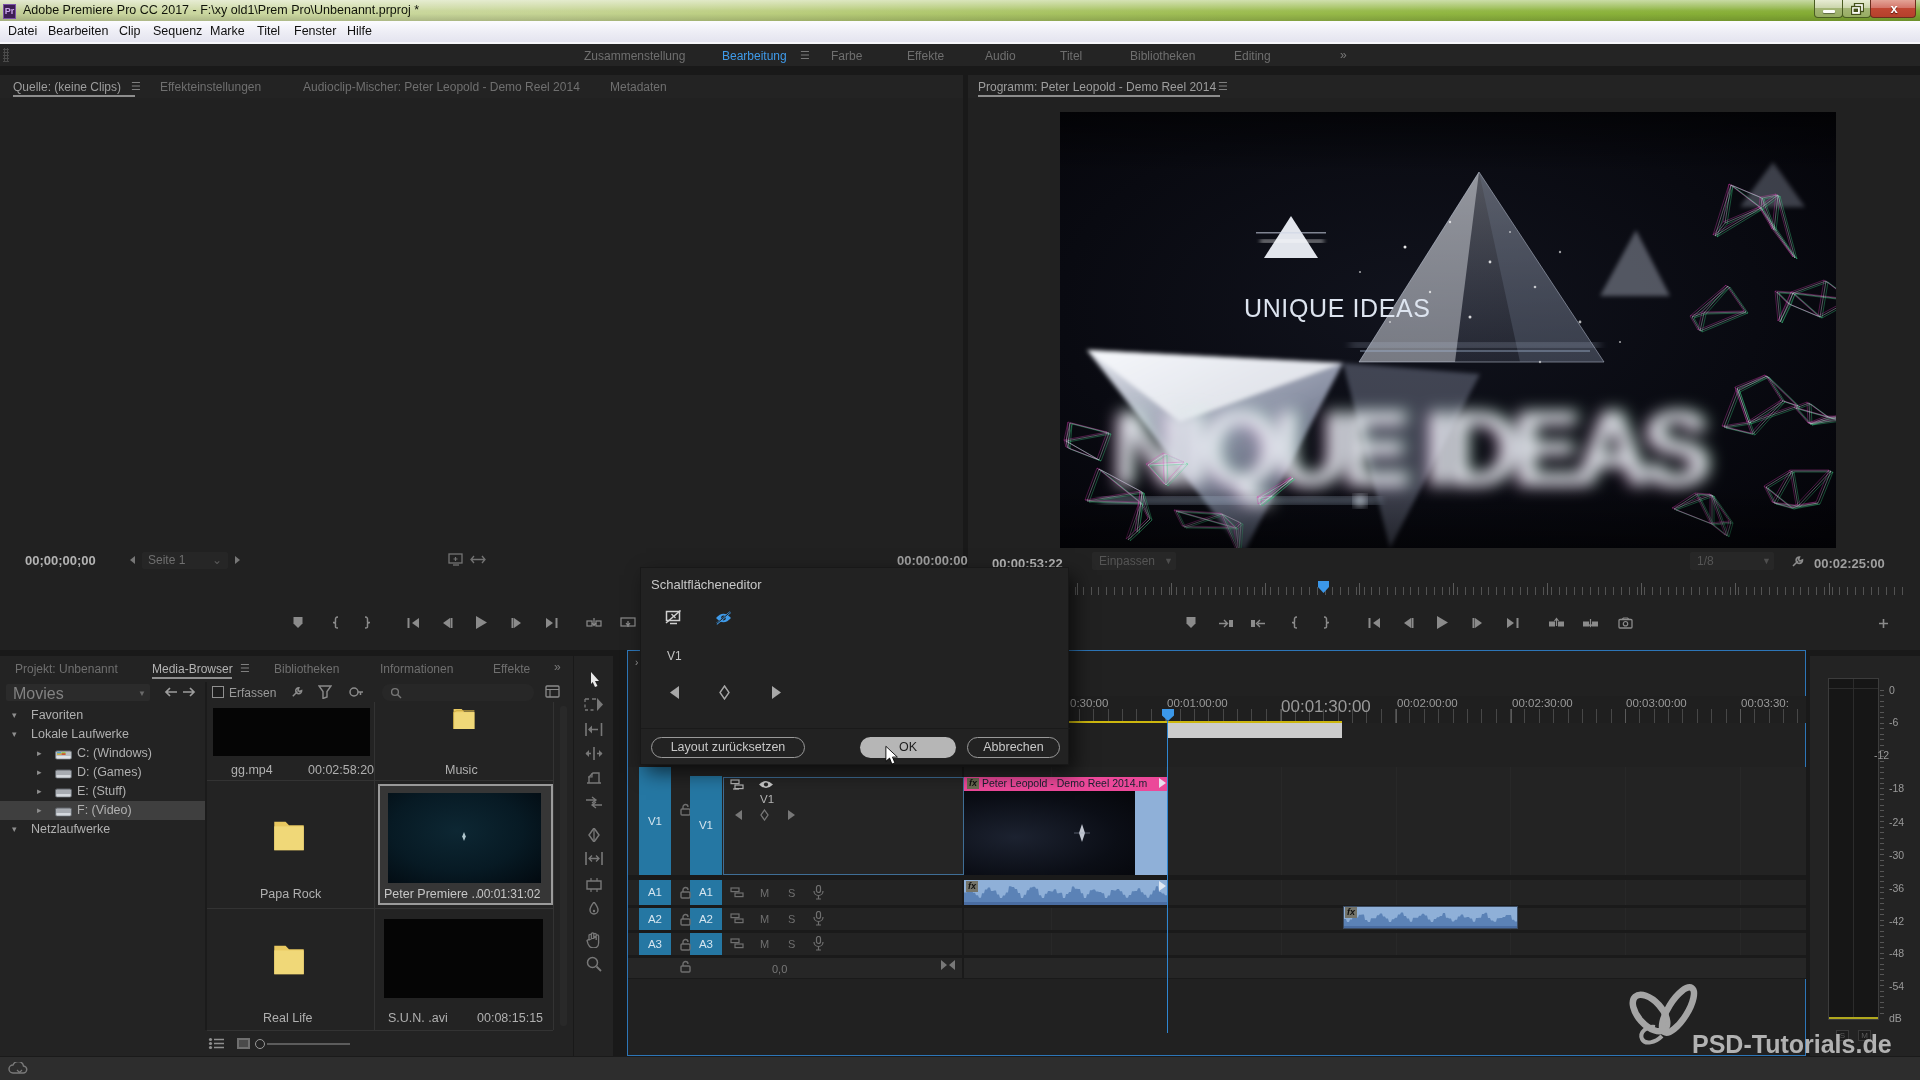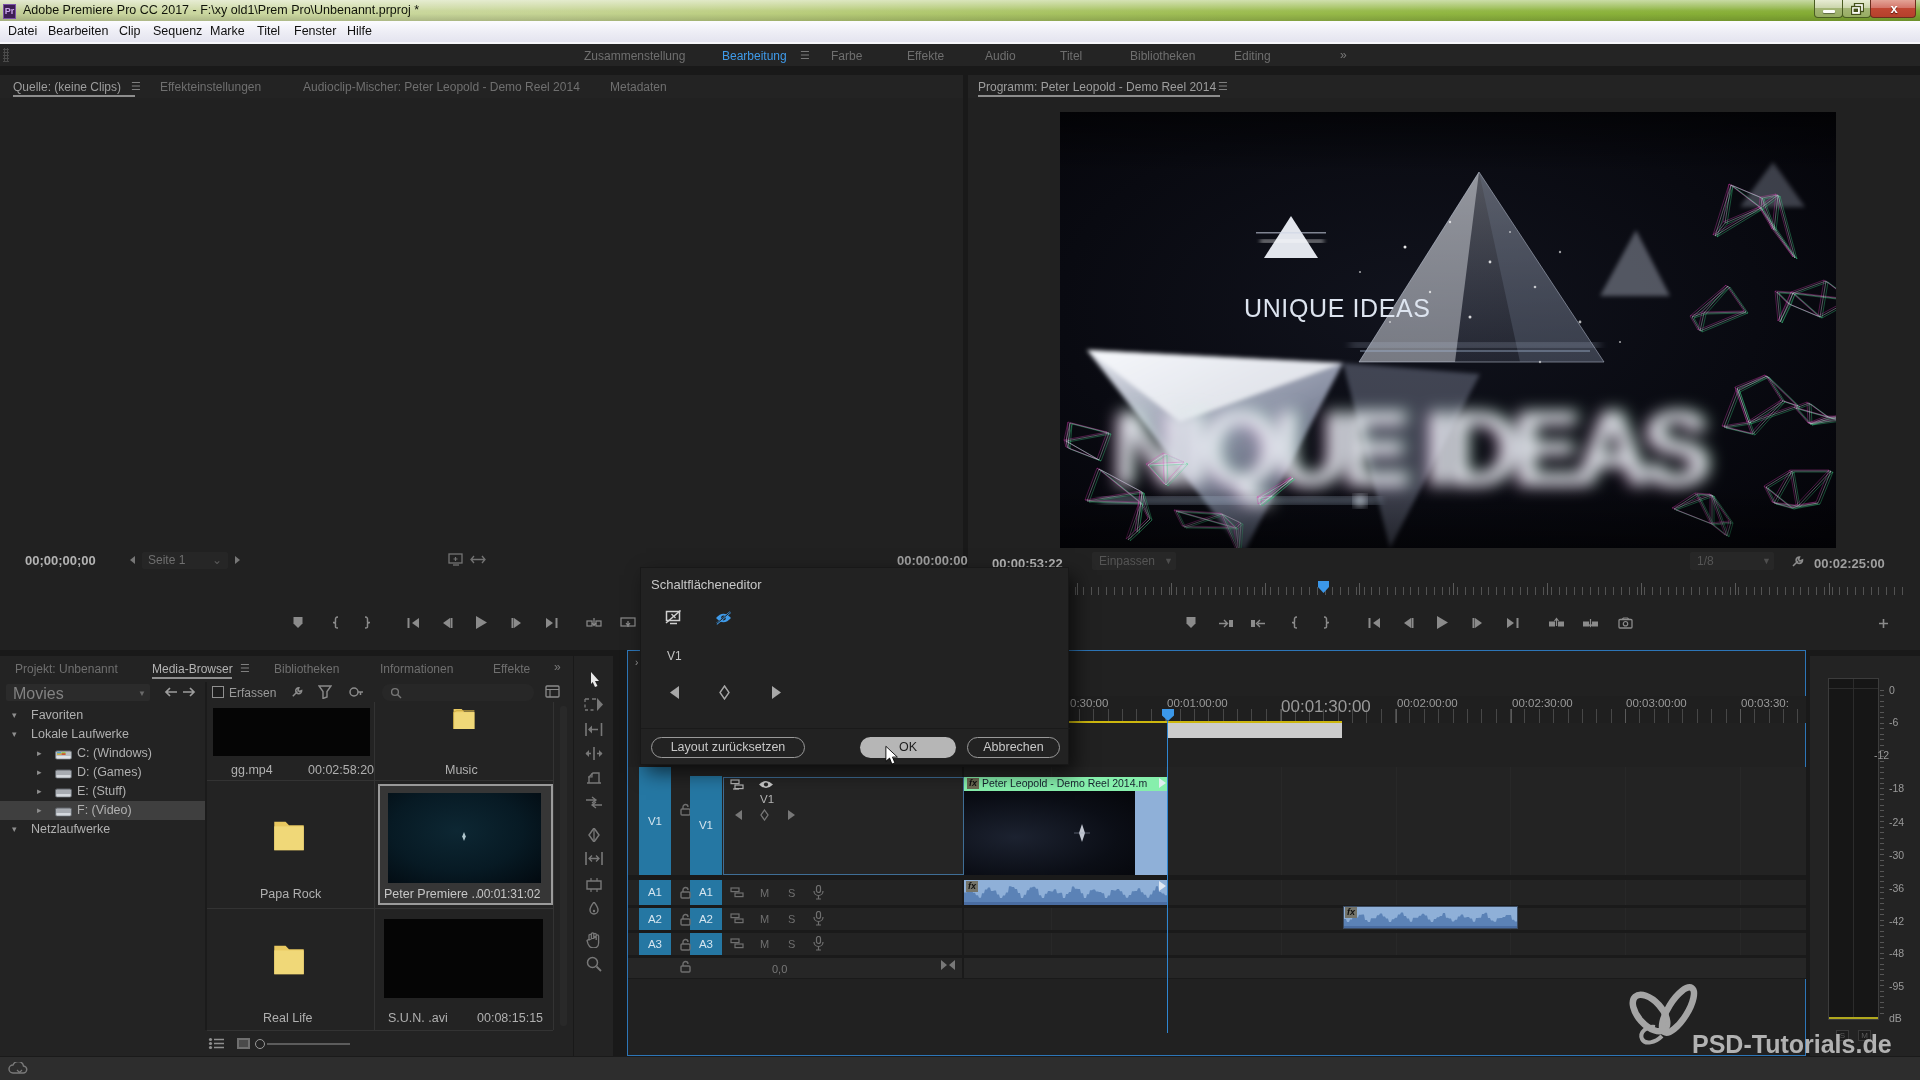--- a/index.html
+++ b/index.html
@@ -601,21 +601,21 @@
   <svg class="abs" style="left:52px;top:309px" width="11" height="13" viewBox="0 0 11 13">
       <rect x="1" y="6" width="9" height="6" rx="1" fill="none" stroke="#6f6f6f" stroke-width="1.4"></rect>
       <path d="M3 6V4a2.5 2.5 0 0 1 5 0" fill="none" stroke="#6f6f6f" stroke-width="1.4"></path>
     </svg>
   <span class="abs" style="left:144px;top:312px;color:#787878;font-size:11px">0,0</span>
   <svg class="abs" style="left:312px;top:308px" width="16" height="12" viewBox="0 0 16 12">
       <path d="M1 1v10l6-5zM15 1v10L9 6z" fill="#787878"></path>
     </svg>
 
   <div class="abs" style="left:336px;top:126px;width:203px;height:98px;background:#8fb0d8"></div>
-  <div class="abs" style="left:336px;top:126px;width:203px;height:14px;background:#86efac;font-size:10.5px;color:#16202e;padding-left:18px;white-space:nowrap;overflow:hidden">Peter Leopold - Demo Reel 2014.m</div>
+  <div class="abs" style="left:336px;top:126px;width:203px;height:14px;background:#ec4899;font-size:10.5px;color:#16202e;padding-left:18px;white-space:nowrap;overflow:hidden">Peter Leopold - Demo Reel 2014.m</div>
   <div class="abs" style="left:339px;top:127px;width:12px;height:11px;background:#6a6a52;color:#111;font-size:9px;font-style:italic;font-weight:bold;text-align:center;line-height:11px">fx</div>
   <div class="abs" style="left:336px;top:140px;width:171px;height:84px;background:radial-gradient(ellipse at 30% 55%,#1c2230 0,#0b0e16 60%,#05060a 100%)"></div>
   <svg class="abs" style="left:445px;top:172px" width="18" height="20" viewBox="0 0 18 20">
       <path d="M9 1l3 9-3 9-3-9z" fill="#dfe4ee" opacity=".85"></path>
       <path d="M1 10h16" stroke="#9aa2b4" stroke-width="1" opacity=".5"></path>
     </svg>
 
   <div class="abs" style="left:336px;top:229px;width:203px;height:25px;background:#8fb0d8">
       <svg width="203" height="25">
         <path d="M0 25 L0 12.5 L2 12.5 L3 11.9 L5 11.9 L6 9.8 L8 9.8 L9 12.7 L11 12.7 L12 15.2 L14 15.2 L15 17.8 L17 17.8 L18 13.2 L20 13.2 L21 9.5 L23 9.5 L24 7.4 L26 7.4 L27 11.0 L29 11.0 L30 10.6 L32 10.6 L33 14.6 L35 14.6 L36 17.9 L38 17.9 L39 15.4 L41 15.4 L42 12.6 L44 12.6 L45 6.3 L47 6.3 L48 6.9 L50 6.9 L51 9.1 L53 9.1 L54 13.0 L56 13.0 L57 18.0 L59 18.0 L60 14.8 L62 14.8 L63 10.3 L65 10.3 L66 7.6 L68 7.6 L69 6.7 L71 6.7 L72 8.8 L74 8.8 L75 15.3 L77 15.3 L78 18.0 L80 18.0 L81 13.7 L83 13.7 L84 10.9 L86 10.9 L87 11.4 L89 11.4 L90 9.3 L92 9.3 L93 13.2 L95 13.2 L96 12.8 L98 12.8 L99 18.1 L101 18.1 L102 14.0 L104 14.0 L105 12.0 L107 12.0 L108 6.4 L110 6.4 L111 8.7 L113 8.7 L114 8.9 L116 8.9 L117 13.2 L119 13.2 L120 18.0 L122 18.0 L123 14.3 L125 14.3 L126 10.3 L128 10.3 L129 9.6 L131 9.6 L132 11.5 L134 11.5 L135 12.1 L137 12.1 L138 13.3 L140 13.3 L141 18.0 L143 18.0 L144 15.4 L146 15.4 L147 10.1 L149 10.1 L150 10.6 L152 10.6 L153 9.0 L155 9.0 L156 11.2 L158 11.2 L159 14.8 L161 14.8 L162 17.8 L164 17.8 L165 14.9 L167 14.9 L168 11.3 L170 11.3 L171 11.1 L173 11.1 L174 8.3 L176 8.3 L177 12.3 L179 12.3 L180 14.8 L182 14.8 L183 17.7 L185 17.7 L186 14.4 L188 14.4 L189 10.4 L191 10.4 L192 6.3 L194 6.3 L195 11.9 L197 11.9 L198 13.5 L200 13.5 L201 15.2 L203 15.2 L203 25 Z" fill="#5b82b6"></path>
@@ -652,21 +652,21 @@
   <div class="abs" style="left:70px;top:34px;width:4px;height:328px;background:repeating-linear-gradient(180deg,#555 0,#555 1px,transparent 1px,transparent 5.47px)"></div>
   <span class="abs" style="left:79px;top:28px;font-size:10.5px;color:#9a9a9a">0</span>
   <span class="abs" style="left:79px;top:60px;font-size:10.5px;color:#9a9a9a">-6</span>
   <span class="abs" style="left:64px;top:93px;font-size:10.5px;color:#9a9a9a">-12</span>
   <span class="abs" style="left:79px;top:126px;font-size:10.5px;color:#9a9a9a">-18</span>
   <span class="abs" style="left:79px;top:160px;font-size:10.5px;color:#9a9a9a">-24</span>
   <span class="abs" style="left:79px;top:193px;font-size:10.5px;color:#9a9a9a">-30</span>
   <span class="abs" style="left:79px;top:226px;font-size:10.5px;color:#9a9a9a">-36</span>
   <span class="abs" style="left:79px;top:259px;font-size:10.5px;color:#9a9a9a">-42</span>
   <span class="abs" style="left:79px;top:291px;font-size:10.5px;color:#9a9a9a">-48</span>
-  <span class="abs" style="left:79px;top:324px;font-size:10.5px;color:#9a9a9a">-95</span>
+  <span class="abs" style="left:79px;top:324px;font-size:10.5px;color:#9a9a9a">-54</span>
   <span class="abs" style="left:79px;top:356px;font-size:10.5px;color:#9a9a9a">dB</span>
   <div class="abs" style="left:26px;top:374px;width:13px;height:11px;background:#1c1c1c;border:1px solid #3a3a3a;color:#5a5a5a;font-size:8px;text-align:center;line-height:10px">S</div>
   <div class="abs" style="left:48px;top:374px;width:13px;height:11px;background:#1c1c1c;border:1px solid #3a3a3a;color:#5a5a5a;font-size:8px;text-align:center;line-height:10px">M</div>
 </div>
 
 <div class="abs" style="left:0;top:1056px;width:1920px;height:24px;background:#2d2d2d;border-top:1px solid #1a1a1a"></div>
 <svg class="abs" style="left:8px;top:1062px" width="22" height="14" viewBox="0 0 22 14">
     <path d="M5 11a4 4 0 0 1 0-8 5.5 5.5 0 0 1 10.5 1A3.5 3.5 0 0 1 15 11z" fill="none" stroke="#7a7a7a" stroke-width="1.4"></path>
     <path d="M9 8l2.5 2.5L14 8" stroke="#7a7a7a" stroke-width="1.2" fill="none"></path>
   </svg>

